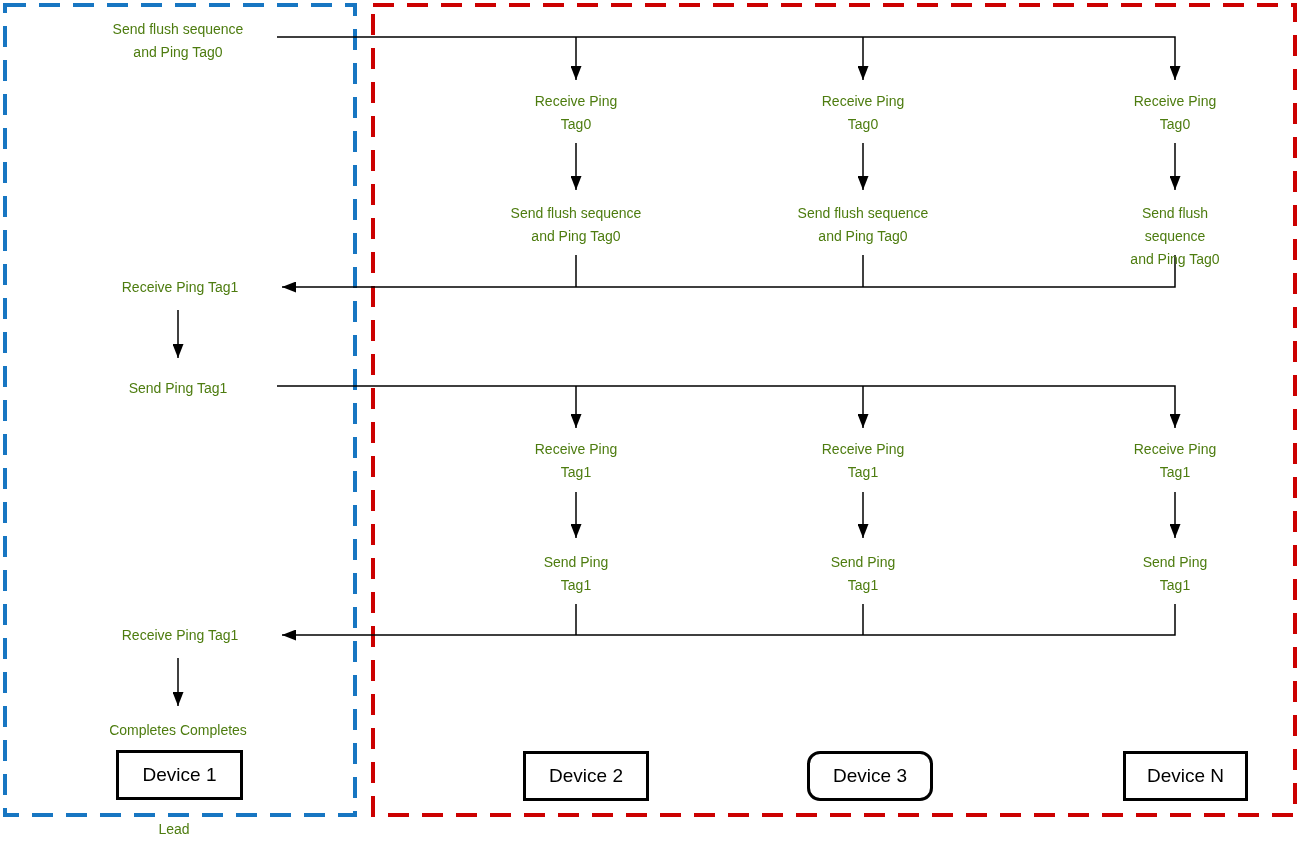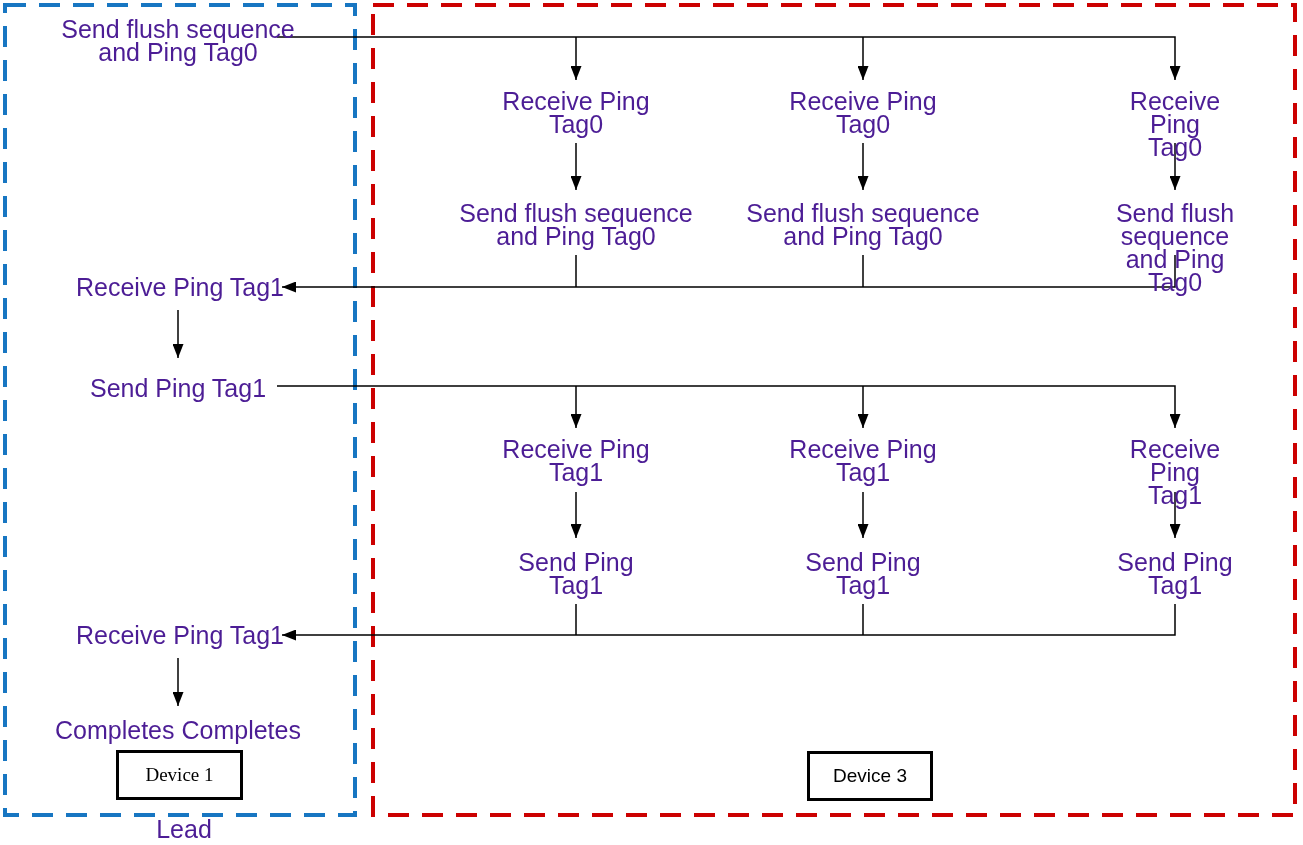--- a/index.html
+++ b/index.html
@@ -13,25 +13,25 @@
     overflow: hidden;
   }
   #lines-layer {
     position: absolute;
     left: 0; top: 0;
     width: 1303px; height: 845px;
   }
   .label {
     position: absolute;
     transform: translateX(-50%);
-    font-size: 25px;
+    font-size: 14px;
     line-height: 23px;
     text-align: center;
     white-space: pre-line;
-    color: #4c1d95;
+    color: #4d7c0f;
   }
   .device {
     position: absolute;
     box-sizing: border-box;
     height: 50px;
     border: 3px solid #000000;
     background: #ffffff;
     display: flex;
     align-items: center;
     justify-content: center;
@@ -111,23 +111,29 @@
 
   <div class="label" style="left:1175px; top:90px;">Receive Ping
 Tag0</div>
   <div class="label" style="left:1175px; top:202px;">Send flush sequence
 and Ping Tag0</div>
   <div class="label" style="left:1175px; top:438px;">Receive Ping
 Tag1</div>
   <div class="label" style="left:1175px; top:551px;">Send Ping
 Tag1</div>
 
-  <div class="device" style="left:116px; top:750px; width:127px;font-family:Liberation Serif, serif;">
+  <div class="device" style="left:116px; top:750px; width:127px;">
     <span>Device 1</span>
   </div>
-  <div class="device" style="left:807px; top:751px; width:126px;">
+  <div class="device" style="left:523px; top:751px; width:126px;">
+    <span>Device 2</span>
+  </div>
+  <div class="device" style="left:807px; top:751px; width:126px;border-radius:13px;">
     <span>Device 3</span>
   </div>
+  <div class="device" style="left:1123px; top:751px; width:125px;">
+    <span>Device N</span>
+  </div>
 
-  <div class="label" style="left:184px; top:818px;">Lead</div>
+  <div class="label" style="left:174px; top:818px;">Lead</div>
   <div class="label" style="left:866px; top:820px;margin-top:30px;">N-1 Nodes</div>
 
 </div>
 
 </body></html>

